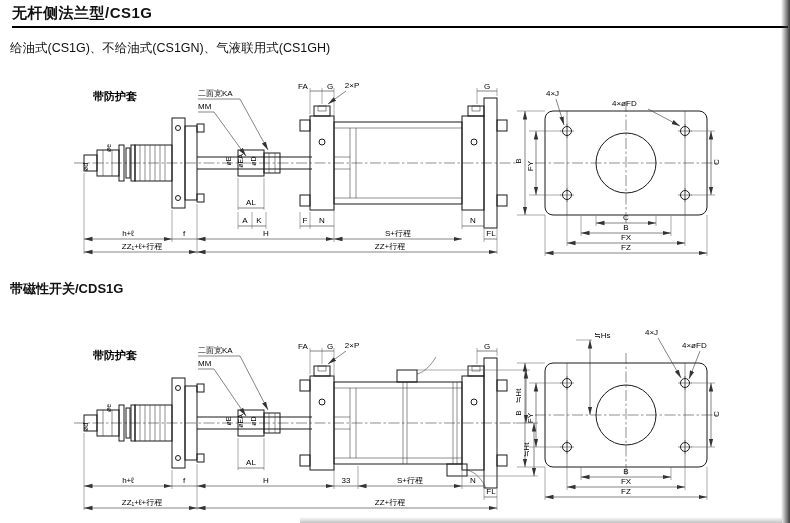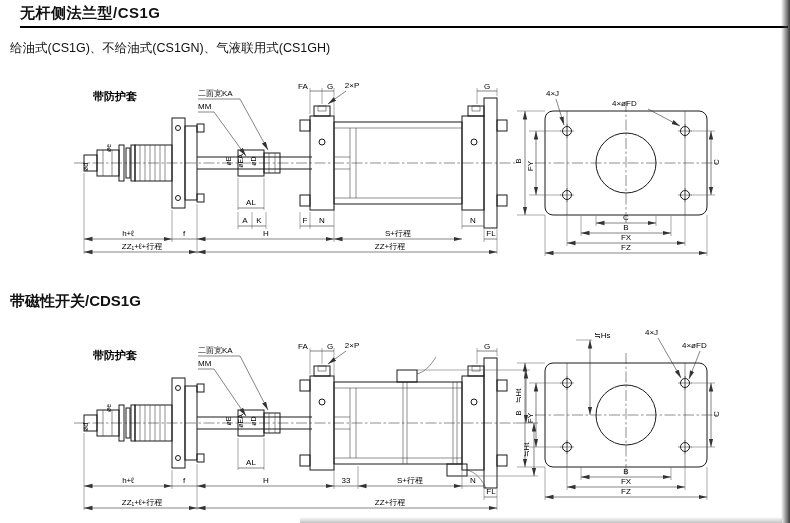--- a/index.html
+++ b/index.html
@@ -1,22 +1,22 @@
 <!DOCTYPE html>
 <html><head>
 <meta charset="utf-8">
 <style>
   *{margin:0;padding:0;box-sizing:border-box}
   html,body{width:790px;height:523px}
   body{position:relative;background:#fff;overflow:hidden;color:#111;
        font-family:"Liberation Sans","DejaVu Sans",sans-serif}
-  .hdr{position:absolute;left:20px;right:2px;top:4px;border-bottom:2.5px solid #000;
+  .hdr{position:absolute;left:12px;right:2px;top:4px;border-bottom:2.5px solid #000;
        padding-bottom:3px;font-size:15px;font-weight:bold;letter-spacing:.5px}
   .sub{position:absolute;left:10px;top:40px;font-size:12.5px;font-weight:normal}
-  .h2{position:absolute;left:10px;top:292px;font-size:15px;font-weight:bold}
+  .h2{position:absolute;left:10px;top:280px;font-size:13px;font-weight:bold}
   svg{position:absolute;left:0}
   #d1{top:58px}#d2{top:308px}
   .ln{fill:none;stroke:#1a1a1a;stroke-width:1}
   .thin{fill:none;stroke:#333;stroke-width:.55}
   .cl{fill:none;stroke:#444;stroke-width:.6;stroke-dasharray:11 2.5 2.5 2.5}
   .ext{stroke:#555;stroke-width:.5}
   .dim{fill:none;stroke:#333;stroke-width:.6}
   text{font-family:"Liberation Sans","DejaVu Sans",sans-serif;fill:#000}
   .lbl{font-size:8px;text-anchor:middle}
   .lbs{font-size:8px;text-anchor:start}

